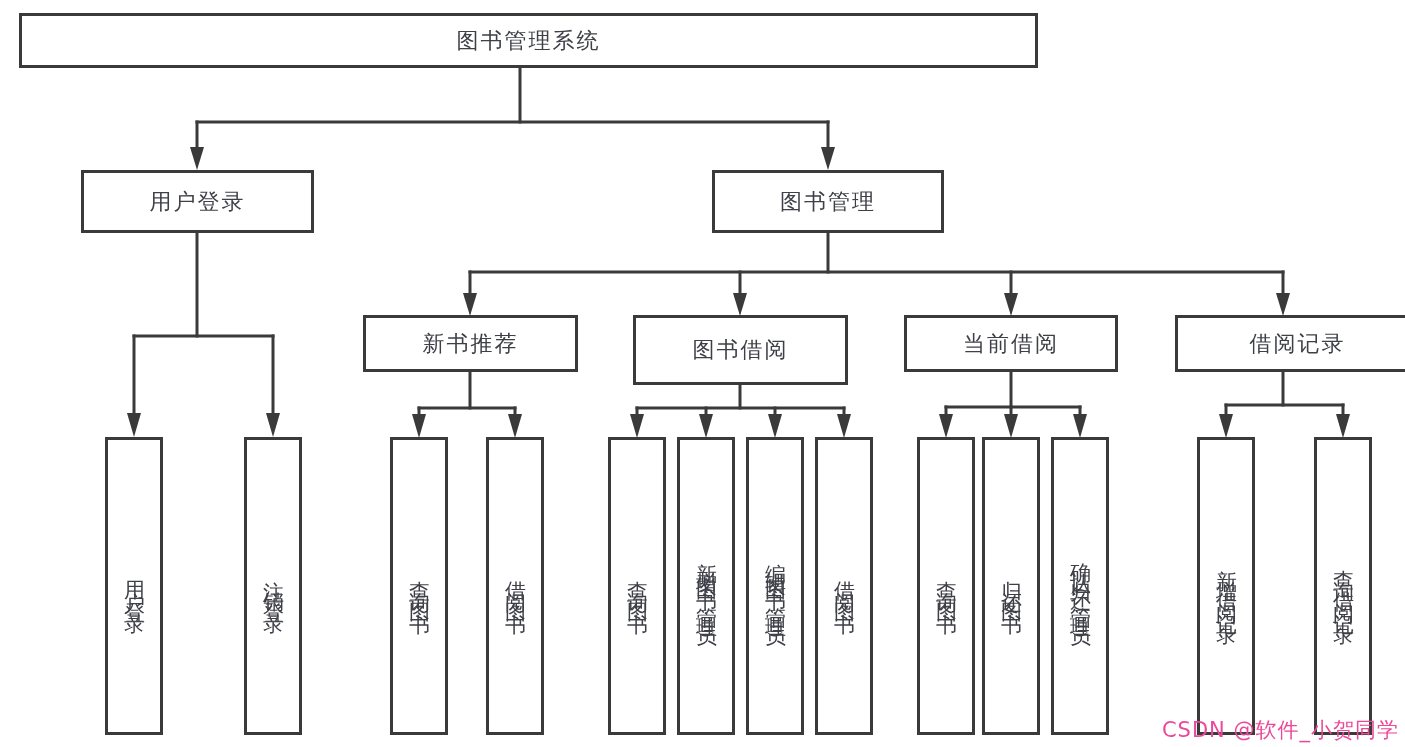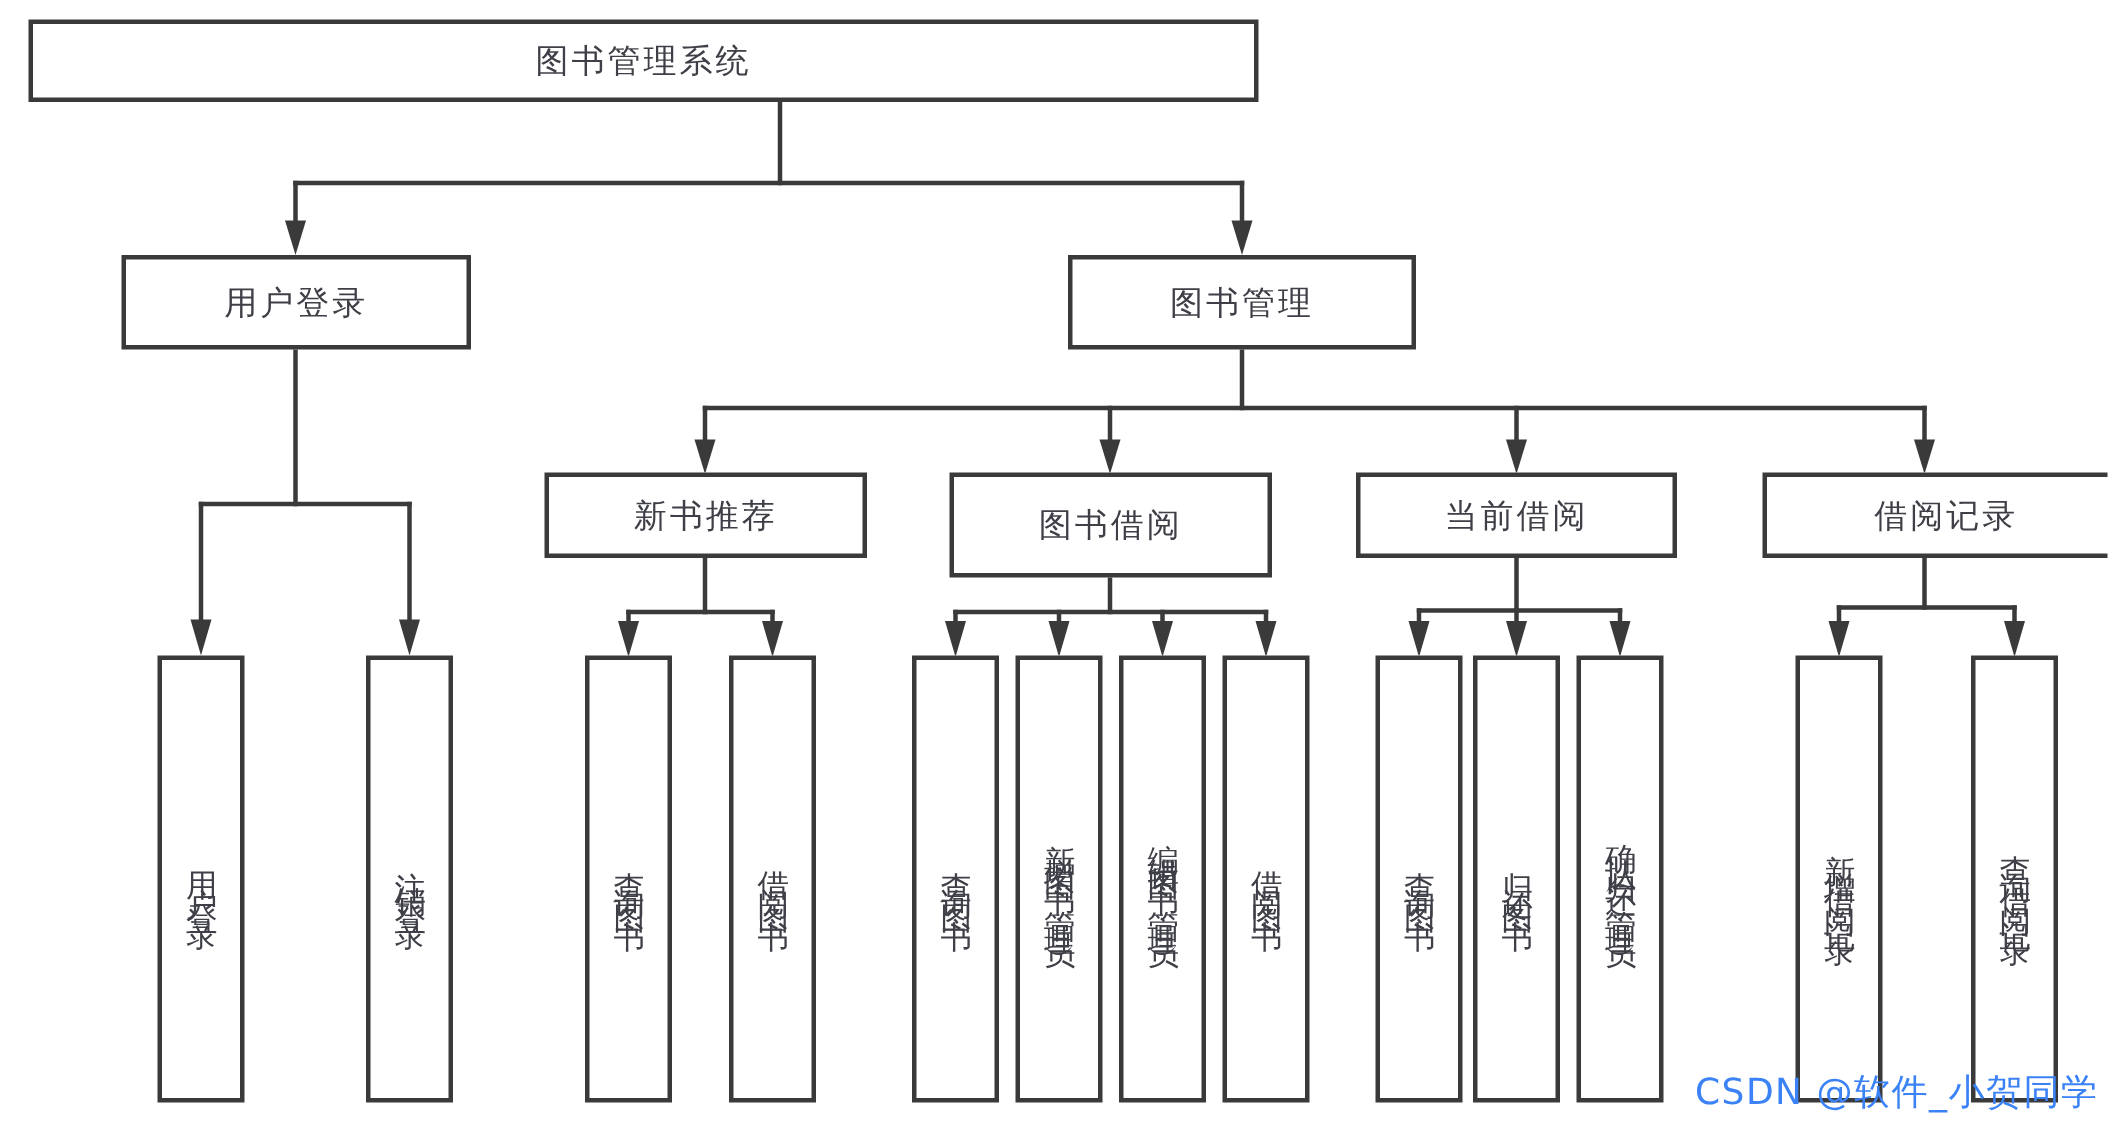--- a/index.html
+++ b/index.html
@@ -53,23 +53,23 @@
     line-height: 1;
     letter-spacing: 11px;
     color: #3e3f47;
     white-space: nowrap;
   }
   .vbox.long .vtext { letter-spacing: 9px; }
   #watermark {
     position: absolute;
     right: 6px;
     bottom: 3px;
-    font-size: 24px;
+    font-size: 21px;
     letter-spacing: 1px;
-    color: #3b82f6;
+    color: #ec4899;
     z-index: 3;
     pointer-events: none;
   }
 </style>
 </head>
 <body>
 
 <div id="canvas">
 
   <svg id="connectors" viewBox="0 0 1405 747" xmlns="http://www.w3.org/2000/svg">
@@ -131,21 +131,21 @@
       <polygon points="768,414 782,414 775,438"></polygon>
       <polygon points="837,414 851,414 844,438"></polygon>
       <polygon points="939,414 953,414 946,438"></polygon>
       <polygon points="1004,414 1018,414 1011,438"></polygon>
       <polygon points="1073,414 1087,414 1080,438"></polygon>
       <polygon points="1219,414 1233,414 1226,438"></polygon>
       <polygon points="1336,414 1350,414 1343,438"></polygon>
     </g>
   </svg>
 
-  <div class="hbox" style="left:19px; top:13px; width:820px; height:55px;">
+  <div class="hbox" style="left:19px; top:13px; width:1019px; height:55px;">
     <span>图书管理系统</span>
   </div>
 
   <div class="hbox" style="left:81px; top:170px; width:233px; height:63px;">
     <span>用户登录</span>
   </div>
   <div class="hbox" style="left:363px; top:315px; width:215px; height:57px;">
     <span>新书推荐</span>
   </div>
 

